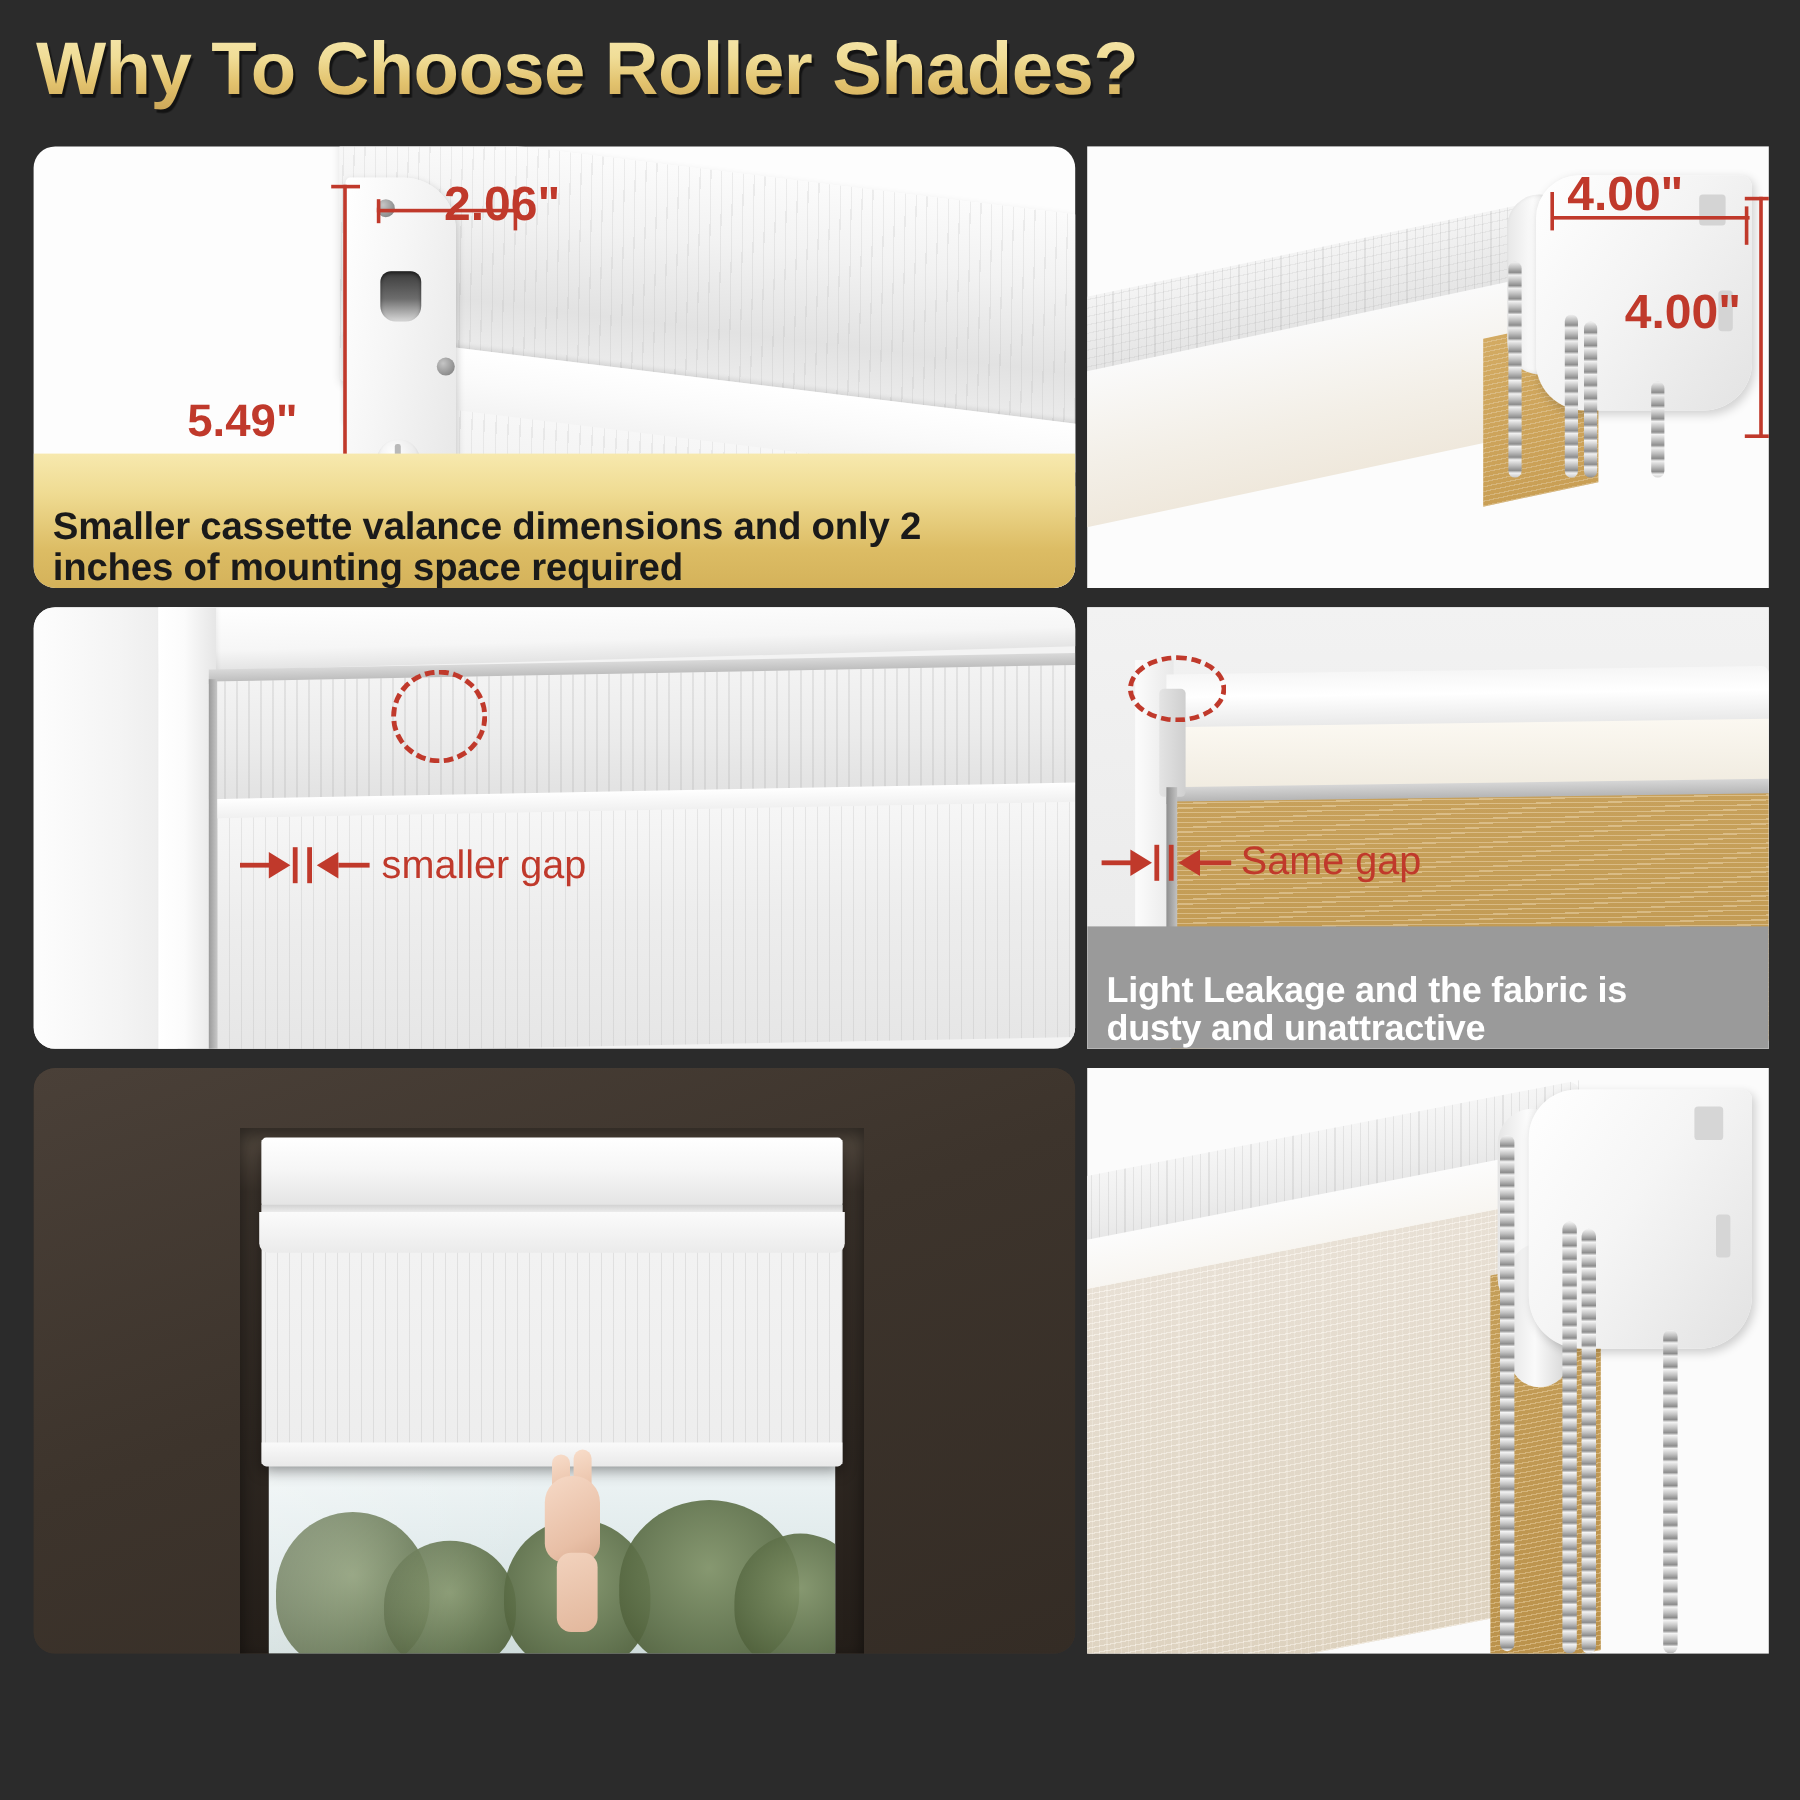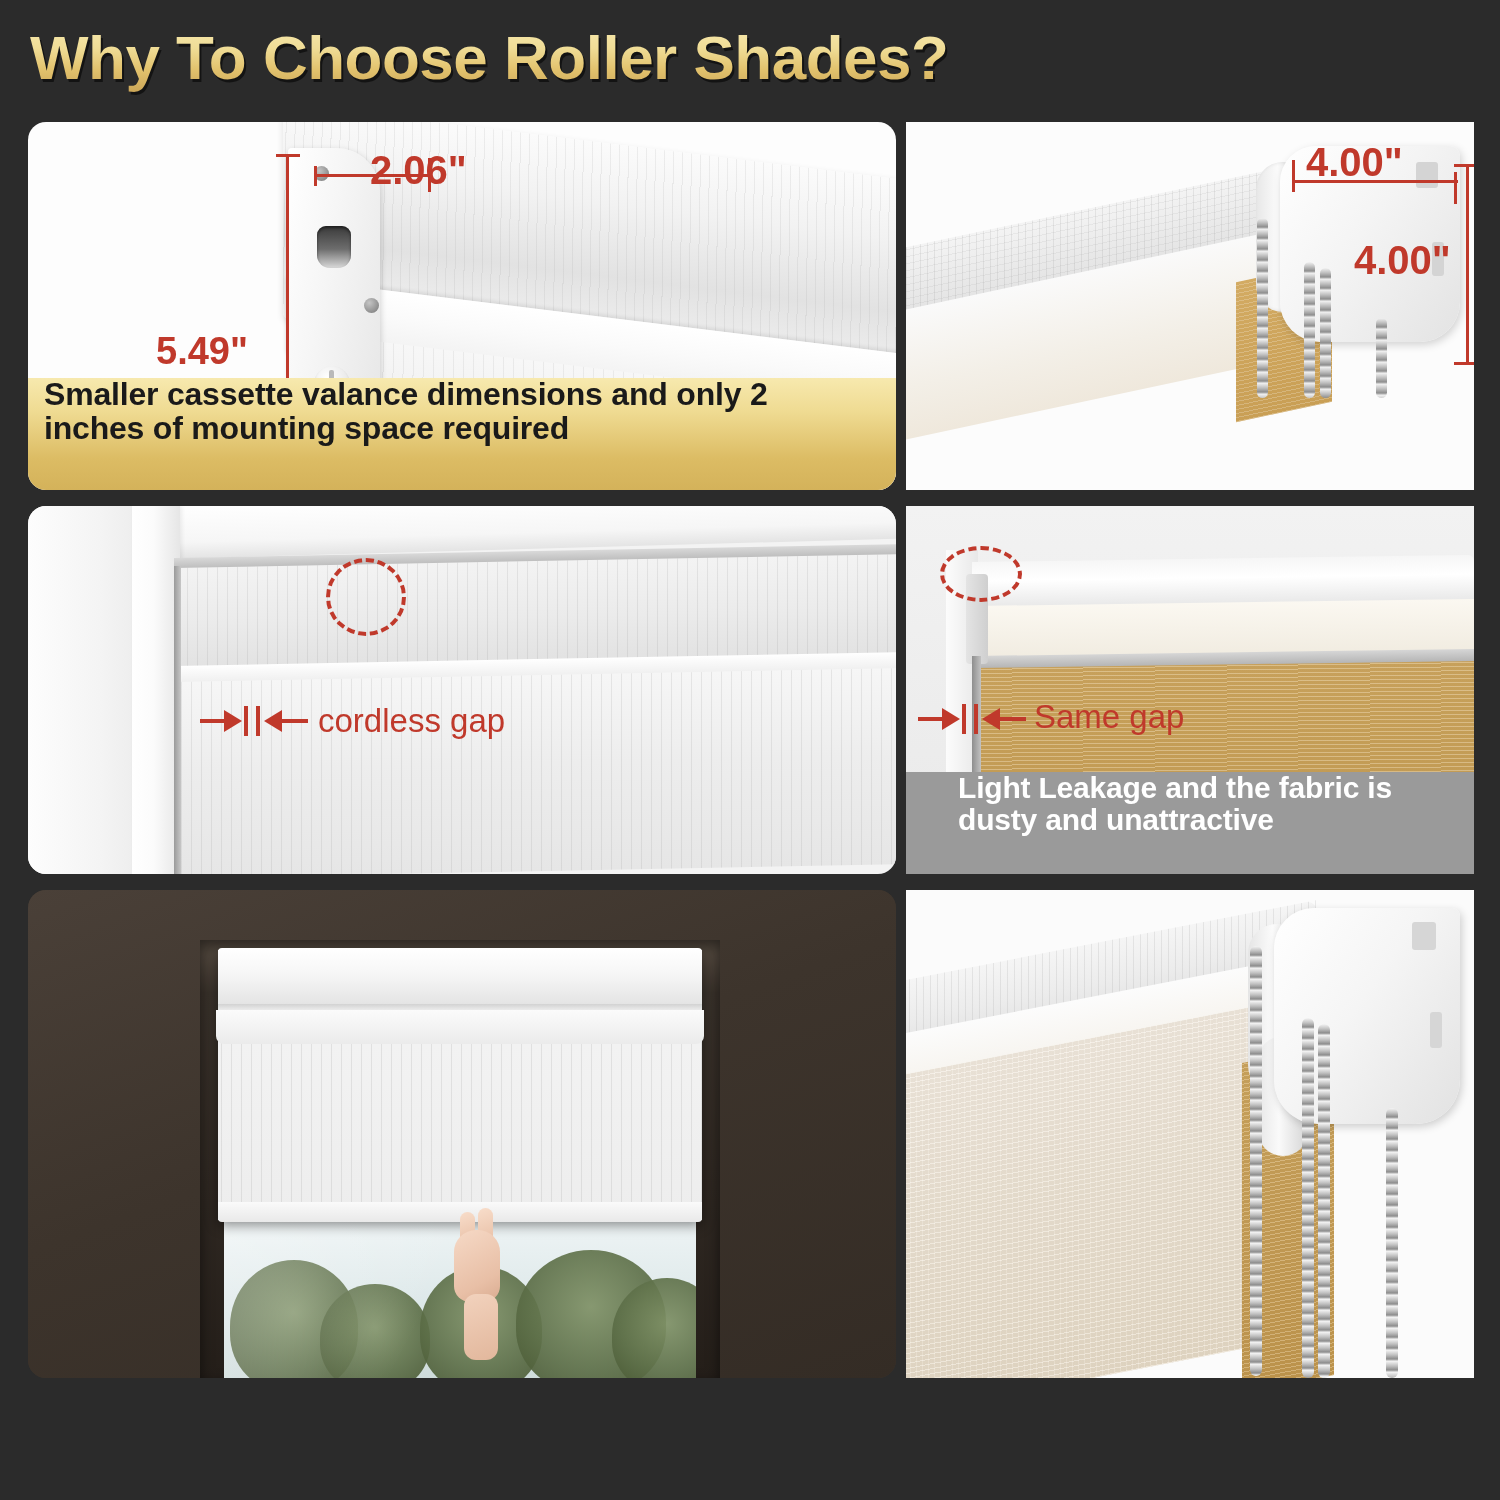--- a/index.html
+++ b/index.html
@@ -53,21 +53,21 @@
   .panel .photo {
     position:absolute;
     left:0; right:0; top:0; bottom:0;
   }
 
   
   .caption {
     position:absolute;
     left:0; right:0; bottom:0;
     display:flex;
-    align-items:flex-start;
+    align-items:flex-end;
     z-index:9;
   }
   .caption .ctext {
     display:block;
     width:100%;
     padding:0 16px;
     font-weight:bold;
     line-height:1.06;
     white-space:pre-line;
   }
@@ -76,21 +76,21 @@
     background:linear-gradient(180deg,#f7e9ae 0%,#efdb92 30%,#dcbc64 72%,#d4b25a 100%);
   }
   .caption.gold .ctext { color:#1a1a1a; font-size:32px; letter-spacing:-0.2px; }
 
   
   .caption.grey { background:#9a9a9a; }
   .caption.grey .ctext { color:#ffffff; font-size:30px; letter-spacing:-0.2px; }
 
   .cap-h-2 { height:112px; }
   .cap-h-3 { height:110px; }
-  .cap-h-2r { height:102px;padding-left:36px; }
+  .cap-h-2r { height:102px; }
 
   
   .p1 { background:#fdfdfd; }
   .p1 .vbody {
     position:absolute;
     left:255px; top:22px;
     width:660px; height:215px;
     transform:skewY(7deg);
     background:linear-gradient(180deg,#fbfbfb 0%,#f2f2f2 28%,#e2e2e2 62%,#f4f4f4 100%);
     border-radius:6px 26px 26px 6px;
@@ -631,21 +631,21 @@
       <div class="dashcircle dc"></div>
 
       <div class="arrowblk" style="left:172px;top:200px;">
         <div class="stem" style="left:0px;  top:13px; width:26px;"></div>
         <div class="tri" style="left:24px; top:4px; border-left:18px solid #c0392b;"></div>
         <div class="bar" style="left:44px; top:0px;"></div>
         <div class="bar" style="left:56px; top:0px;"></div>
         <div class="tri" style="left:64px; top:4px; border-right:18px solid #c0392b;"></div>
         <div class="stem" style="left:82px; top:13px; width:26px;"></div>
       </div>
-      <div class="gaplbl" style="left:290px;top:196px;">cordless gap</div>
+      <div class="gaplbl" style="left:290px;top:196px;">smaller gap</div>
     </div>
   </div>
 
   <div class="panel right row2 p4">
     <div class="photo">
       <div class="wall"></div>
       <div class="frame"></div>
       <div class="beam"></div>
       <div class="beam2"></div>
       <div class="rail"></div>

